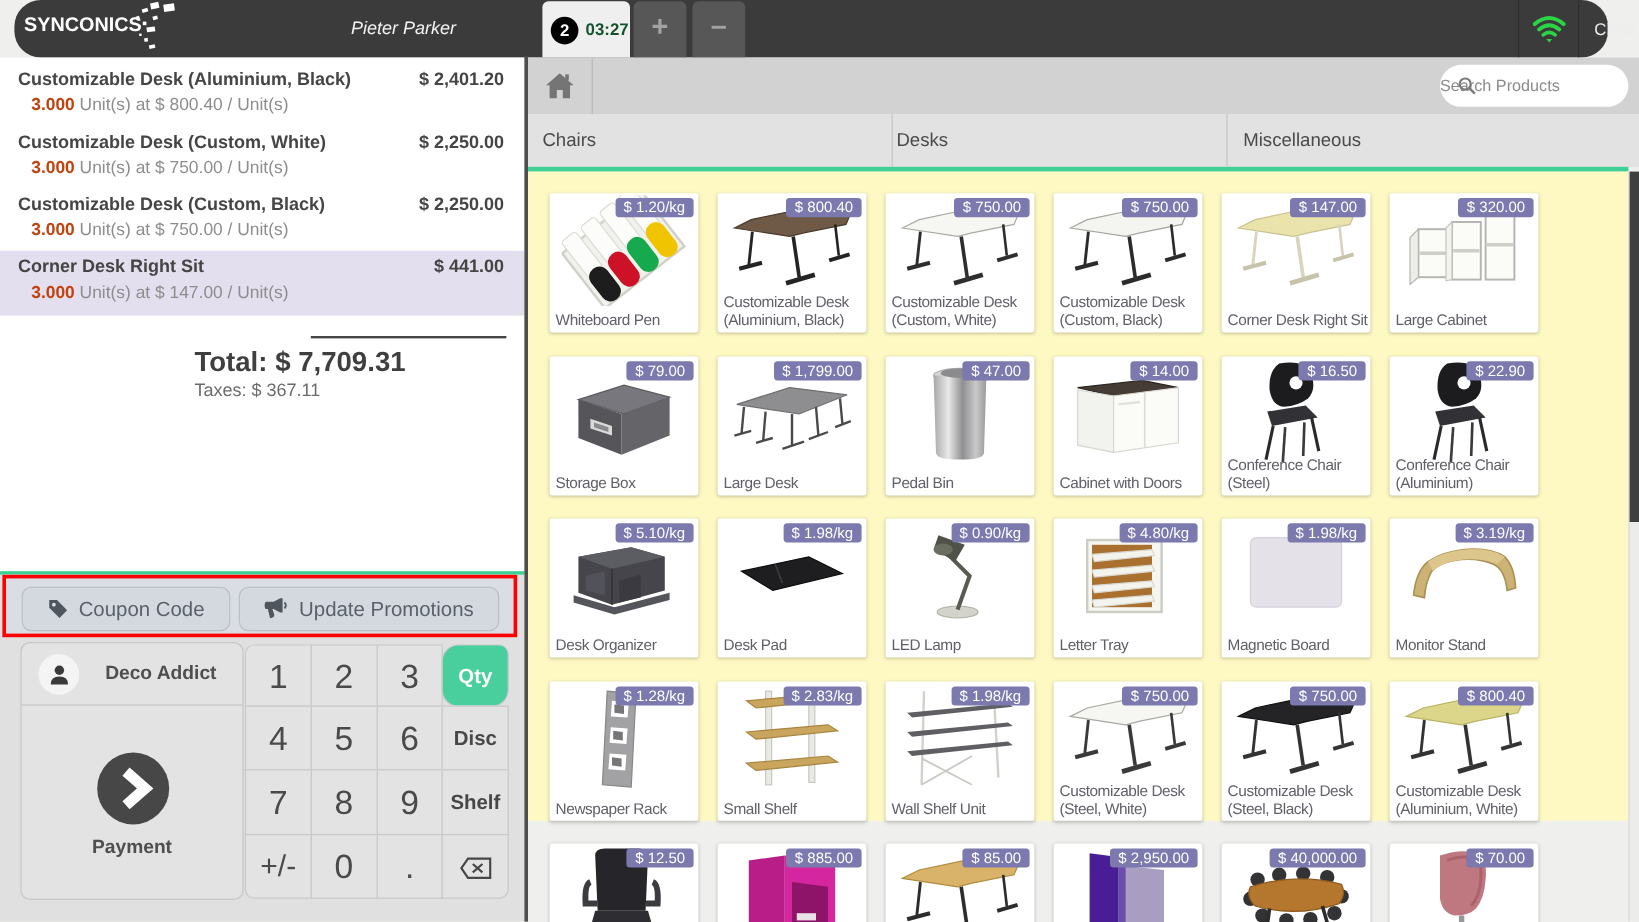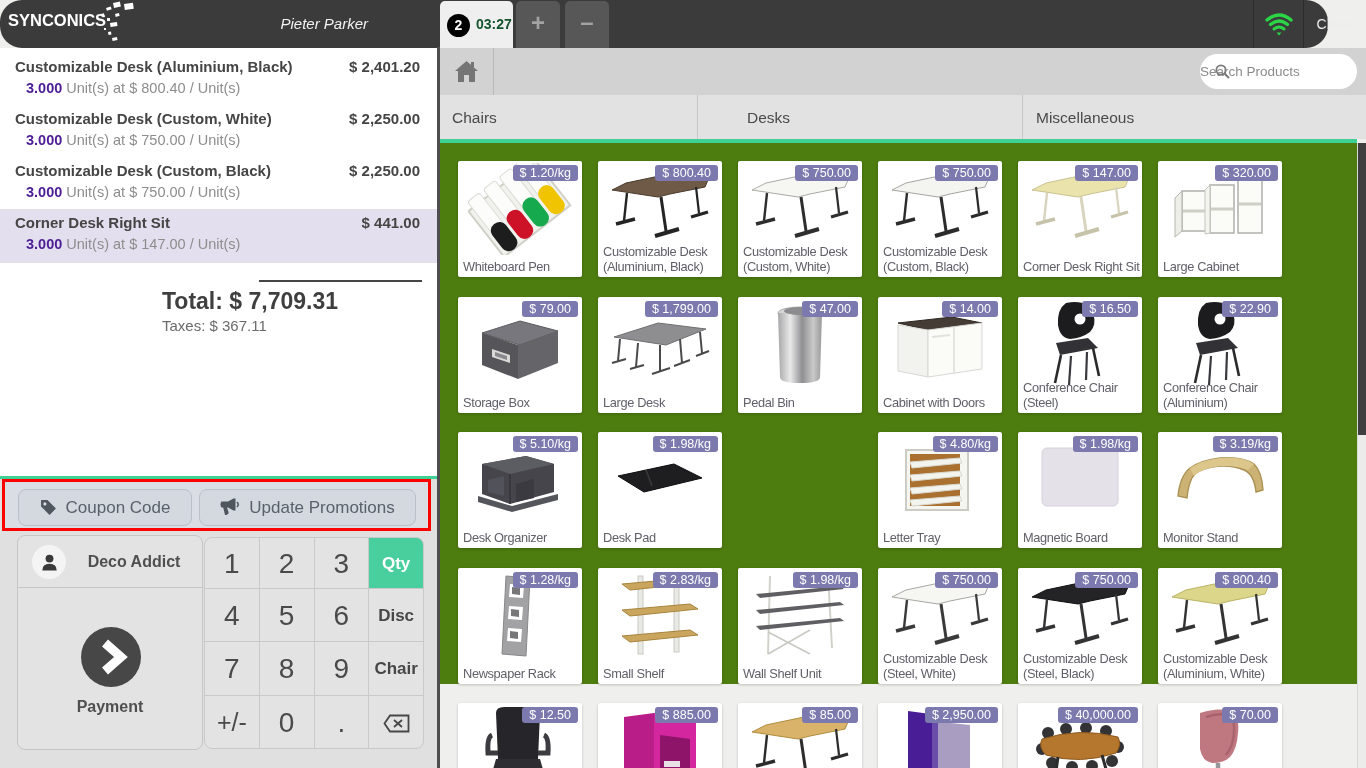--- a/index.html
+++ b/index.html
@@ -1,35 +1,35 @@
 <!DOCTYPE html>
 <html><head><meta charset="utf-8">
 <style>
 * { margin:0; padding:0; box-sizing:border-box; }
 html,body { width:1366px; height:768px; overflow:hidden; font-family:"Liberation Sans",sans-serif; background:#efefed; }
-#topbar { position:absolute; left:0; top:0; width:1328px; height:48px; background:#3b3b3b;border-radius:22px; }
+#topbar { position:absolute; left:12px; top:0; width:1328px; height:48px; background:#3b3b3b;border-radius:22px; }
 #logo { position:absolute; left:8px; top:0; height:48px; }
 #user { position:absolute; right:960px; top:0; line-height:48px; font-style:italic; font-size:15px; color:#f2f2f2; }
 .tab { position:absolute; top:1px; height:47px; border-radius:5px 5px 0 0; }
 #tab1 { left:440px; width:73px; background:#efefef; }
 #tab1 .num { position:absolute; left:7px; top:13px; width:23px; height:23px; border-radius:50%; background:#000; color:#fff; font-weight:bold; font-size:14px; text-align:center; line-height:23px; }
 #tab1 .time { position:absolute; left:36px; top:0; line-height:47px; font-size:14px; font-weight:bold; color:#14532d; }
 #tab2 { left:516px; width:44px; background:#575757; color:#a2a2a2; font-size:24px; text-align:center; line-height:44px; font-weight:bold; }
 #tab3 { left:565px; width:44px; background:#575757; color:#a2a2a2; font-size:24px; text-align:center; line-height:42px; font-weight:bold; }
 .tbdiv { position:absolute; top:0; width:1px; height:48px; background:#2d2d2d; }
 #wifi { position:absolute; left:1265px; top:11px; }
 #close { position:absolute; left:1303px; width:63px; top:0; line-height:48px; text-align:center; color:#ededed; font-size:14px; }
 
 #orderarea { position:absolute; left:0; top:48px; width:437px; height:428px; background:#fff; }
 .oline { position:absolute; left:0; width:437px; height:54px; padding:3px 17px 0 15px; }
 .oline.sel { background:#e4dfee; }
 .oname { font-size:15px; font-weight:bold; color:#454545; line-height:22px; }
 .oprice { float:right; }
 .oqty { font-size:14.5px; color:#8d8d8d; line-height:21px; padding-left:11px; }
-.oqty b { color:#4c1d95; }
+.oqty b { color:#c2410c; }
 #totalblock { position:absolute; right:15px; top:232px; width:260px; text-align:left; }
 #totalline { border-top:2px solid #454545; width:163px; margin-left:97px; }
 #totaltxt { font-size:23px; font-weight:bold; color:#3f3f3f; margin-top:6px; }
 #taxtxt { font-size:15px; color:#6b6b6b; margin-top:2px; margin-right:29px; }
 
 #greenL { position:absolute; left:0; top:476px; width:437px; height:3px; background:#3ed094; }
 #padarea { position:absolute; left:0; top:479px; width:437px; height:289px; background:#e0e0e0; }
 #redbox { position:absolute; left:2px; top:0px; width:429px; height:52px; border:3px solid #fd0000; background:#dadde3; }
 .cbtn { position:absolute; top:7px; height:37px; background:#d4d9e0; border:1px solid #b9c0c9; border-radius:8px; color:#5a616b; font-size:17px; line-height:35px; text-align:center; }
 #btncoupon { left:13px; width:174px; }
@@ -40,31 +40,31 @@
 #custrow { position:absolute; left:0; top:0; width:184px; height:52px; border-bottom:1px solid #c6c6c6; }
 #custcircle { position:absolute; left:14px; top:9px; width:34px; height:34px; border-radius:50%; background:#f4f4f4; text-align:center; }
 #custname { position:absolute; left:48px; right:0; top:0; line-height:52px; text-align:center; font-weight:bold; font-size:16px; color:#4f4f4f; }
 #paycircle { position:absolute; left:63px; top:91px; width:60px; height:60px; border-radius:50%; background:#474747; }
 #paylabel { position:absolute; left:0; width:184px; top:162px; text-align:center; font-weight:bold; font-size:16px; color:#4f4f4f; }
 
 #numpad { position:absolute; left:204px; top:58px; width:220px; height:213px; }
 .nbtn { position:absolute; background:#e3e3e3; border:1px solid #c9c9c9; color:#474747; text-align:center; }
 .nbtn.digit { font-size:28px; color:#4a4a4a; }
 .nbtn.mode { font-weight:bold; font-size:17px; }
-#qtybtn { background:#49cf9d; color:#fff; }
+#qtybtn { background:#49cf9d; color:#fff;border-radius:14px; }
 
 #vsep { position:absolute; left:437px; top:47px; width:3px; height:721px; background:#4e4e4e; }
 #subhdr { position:absolute; left:440px; top:48px; width:926px; height:47px; background:#d2d2d2; }
 #homecell { position:absolute; left:0; top:0; width:54px; height:47px; border-right:1px solid #b9b9b9; }
 #search { position:absolute; left:760px; top:6px; width:157px; height:35px; border-radius:17.5px; background:#fff; color:#8b8b8b; font-size:13.5px; line-height:35px; }
 #search span { }
 #catbar { position:absolute; left:440px; top:95px; width:926px; height:44px; background:#e2e2e2; font-size:15.5px; color:#4a4a4a; }
 .cat { position:absolute; top:0; height:44px; line-height:46px; padding-left:12px; border-right:1px solid #c6c6c6; }
 #greenR { position:absolute; left:440px; top:139px; width:917px; height:4px; background:#3ed094; }
-#grid { position:absolute; left:440px; top:143px; width:917px; height:541px; background:#4d7c0f; }
+#grid { position:absolute; left:440px; top:143px; width:917px; height:541px; background:#fef9c3; }
 .card { position:absolute; width:124px; height:116px; background:#fff; border-radius:2px; box-shadow:0 1px 3px rgba(0,0,0,.2); }
 .pimg { position:absolute; left:10px; top:2px; width:104px; height:92px; }
 .ptag { position:absolute; top:4px; right:4px; background:#7b79ad; color:#fff; font-size:12.5px; line-height:16px; padding:0 7px; border-radius:3px; }
 .pname { position:absolute; left:5px; right:1px; bottom:3px; font-size:12.8px; letter-spacing:-0.35px; line-height:15px; color:#606068; }
 #sbar { position:absolute; left:1357px; top:143px; width:9px; height:625px; background:#ececea; border-left:1px solid #d8d8d6; }
 #sthumb { position:absolute; left:0; top:0; width:9px; height:292px; background:#3f3f3f; }
 </style></head>
 <body>
 <div id="topbar">
 <svg id="logo" width="135" height="48" viewBox="0 0 135 48">
@@ -153,21 +153,21 @@
 <div class="nbtn digit" style="left:54.75px;top:0px;width:55.75px;height:52px;line-height:51px;">2</div>
 <div class="nbtn digit" style="left:109.5px;top:0px;width:55.75px;height:52px;line-height:51px;">3</div>
 <div class="nbtn mode" id="qtybtn" style="left:164.25px;top:0px;width:55.75px;height:52px;line-height:51px;border-top-right-radius:8px;">Qty</div>
 <div class="nbtn digit" style="left:0px;top:51px;width:55.75px;height:54.3px;line-height:53.3px;">4</div>
 <div class="nbtn digit" style="left:54.75px;top:51px;width:55.75px;height:54.3px;line-height:53.3px;">5</div>
 <div class="nbtn digit" style="left:109.5px;top:51px;width:55.75px;height:54.3px;line-height:53.3px;">6</div>
 <div class="nbtn mode" style="left:164.25px;top:51px;width:55.75px;height:54.3px;line-height:53.3px;">Disc</div>
 <div class="nbtn digit" style="left:0px;top:104.3px;width:55.75px;height:54.3px;line-height:53.3px;">7</div>
 <div class="nbtn digit" style="left:54.75px;top:104.3px;width:55.75px;height:54.3px;line-height:53.3px;">8</div>
 <div class="nbtn digit" style="left:109.5px;top:104.3px;width:55.75px;height:54.3px;line-height:53.3px;">9</div>
-<div class="nbtn mode" style="left:164.25px;top:104.3px;width:55.75px;height:54.3px;line-height:53.3px;">Chair</div>
+<div class="nbtn mode" style="left:164.25px;top:104.3px;width:55.75px;height:54.3px;line-height:53.3px;">Shelf</div>
 <div class="nbtn digit small" style="left:0px;top:157.6px;width:55.75px;height:54.400000000000006px;line-height:53.400000000000006px;border-bottom-left-radius:8px;font-size:25px;">+/‑</div>
 <div class="nbtn digit" style="left:54.75px;top:157.6px;width:55.75px;height:54.400000000000006px;line-height:53.400000000000006px;">0</div>
 <div class="nbtn digit" style="left:109.5px;top:157.6px;width:55.75px;height:54.400000000000006px;line-height:53.400000000000006px;">.</div>
 <div class="nbtn mode" style="left:164.25px;top:157.6px;width:55.75px;height:54.400000000000006px;line-height:53.400000000000006px;border-bottom-right-radius:8px;"><svg width="27" height="19" viewBox="0 0 27 19" style="vertical-align:middle;">
           <path d="M7 1.5 L25.5 1.5 L25.5 17.5 L7 17.5 L1.5 9.5 Z" fill="none" stroke="#474747" stroke-width="1.8"></path>
           <path d="M11 6 L19 13 M19 6 L11 13" stroke="#474747" stroke-width="1.8"></path>
         </svg></div>
 </div>
 </div>
 
@@ -176,21 +176,21 @@
 <div id="homecell"><svg width="23" height="21" viewBox="0 0 23 21" style="margin:13px 0 0 15px;">
         <path d="M11.5 0 L23 10 L20 10 L20 21 L14 21 L14 14 L9 14 L9 21 L3 21 L3 10 L0 10 Z" fill="#757575"></path>
         <rect x="16" y="1" width="3" height="5" fill="#757575"></rect>
       </svg></div>
 <div id="search"><svg width="15" height="15" viewBox="0 0 15 15" style="position:absolute;left:15px;top:10px;">
         <circle cx="6" cy="6" r="4.6" fill="none" stroke="#7a7a7a" stroke-width="1.8"></circle>
         <path d="M9.5 9.5 L14 14" stroke="#7a7a7a" stroke-width="2"></path>
       </svg><span>Search Products</span></div>
 </div>
 <div id="catbar">
-<div class="cat" style="left:0; width:258px;">Chairs</div>
+<div class="cat" style="left:0; width:304px;">Chairs</div>
 <div class="cat" style="left:295px; width:288px;">Desks</div>
 <div class="cat" style="left:584px; width:342px; border-right:none;">Miscellaneous</div>
 </div>
 <div id="greenR"></div>
 <div id="grid">
 <div class="card" style="left:18px;top:18.0px;">
       <div class="pimg"><svg width="104" height="92" viewBox="0 0 104 92">
 <g transform="rotate(-38 52 46)">
 <rect x="10" y="16" width="84" height="58" fill="#f1f1ed" stroke="#d0d0c9" stroke-width="2"></rect>
 <rect x="15" y="8" width="15" height="40" rx="3" fill="#fcfcfa" stroke="#dcdcd5"></rect>
@@ -364,20 +364,30 @@
       <div class="pname">Desk Organizer</div>
     </div>
 <div class="card" style="left:158px;top:289.0px;">
       <div class="pimg"><svg width="104" height="92" viewBox="0 0 104 92">
 <path d="M10 42 L66 30 L94 44 L36 58 Z" fill="#1e1e20" stroke="#0e0e10"></path>
 <path d="M38 36 L44 52" stroke="#3a3a3c" stroke-width="1.5"></path>
         </svg></div>
       <div class="ptag">$ 1.98/kg</div>
       <div class="pname">Desk Pad</div>
     </div>
+<div class="card" style="left:298px;top:289.0px;">
+      <div class="pimg"><svg width="104" height="92" viewBox="0 0 104 92">
+<ellipse cx="50" cy="76" rx="17" ry="5" fill="#d3d3cb" stroke="#b0b0a8"></ellipse>
+<path d="M50 74 L60 46 L42 28" stroke="#585c50" stroke-width="3.4" fill="none"></path>
+<path d="M34 12 L56 20 L48 34 L30 24 Z" fill="#4e5248"></path>
+<ellipse cx="38" cy="24" rx="8" ry="5" fill="#6a6e60"></ellipse>
+        </svg></div>
+      <div class="ptag">$ 0.90/kg</div>
+      <div class="pname">LED Lamp</div>
+    </div>
 <div class="card" style="left:438px;top:289.0px;">
       <div class="pimg"><svg width="104" height="92" viewBox="0 0 104 92">
 <rect x="18" y="16" width="62" height="60" fill="#f6f6f1" stroke="#ccccc4" stroke-width="2"></rect>
 <rect x="22" y="20" width="50" height="52" fill="#a9702f"></rect>
 <g fill="#f4f4ee" stroke="#d8d8d0">
 <path d="M22 28 L72 24 L74 29 L24 34 Z"></path>
 <path d="M22 41 L72 37 L74 42 L24 47 Z"></path>
 <path d="M22 54 L72 50 L74 55 L24 60 Z"></path>
 <path d="M22 66 L72 62 L74 67 L24 72 Z"></path>
 </g>

